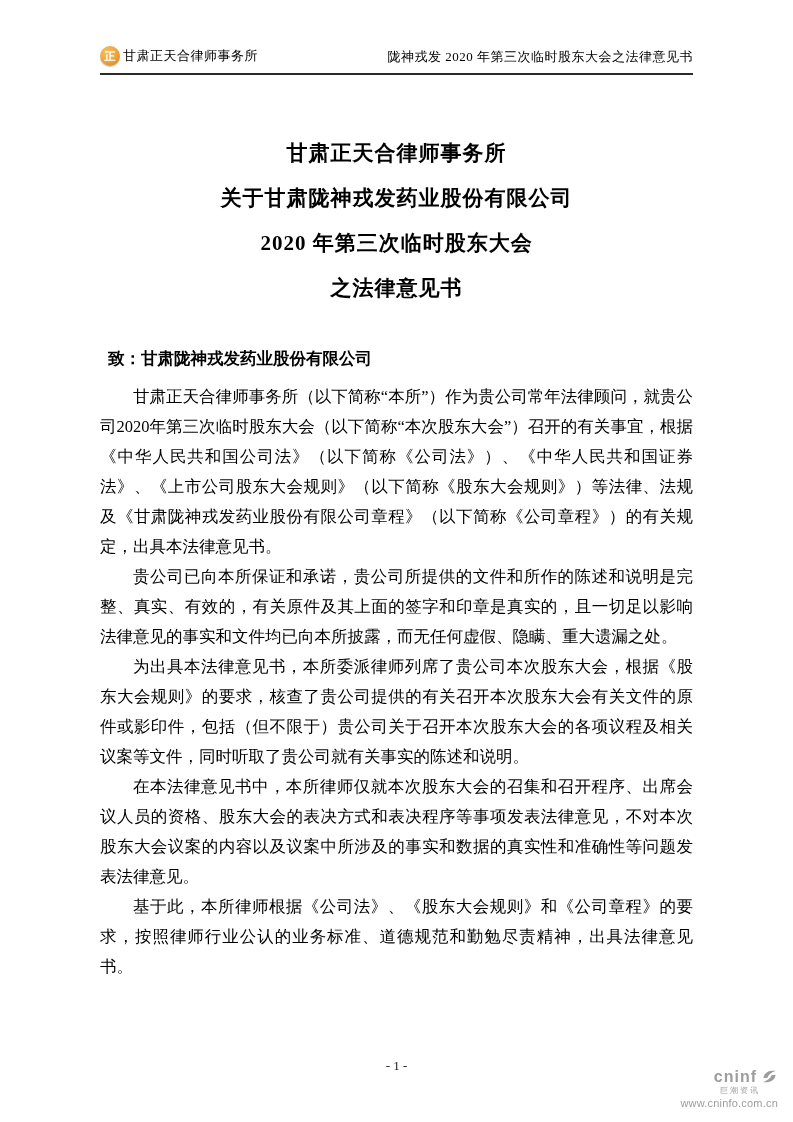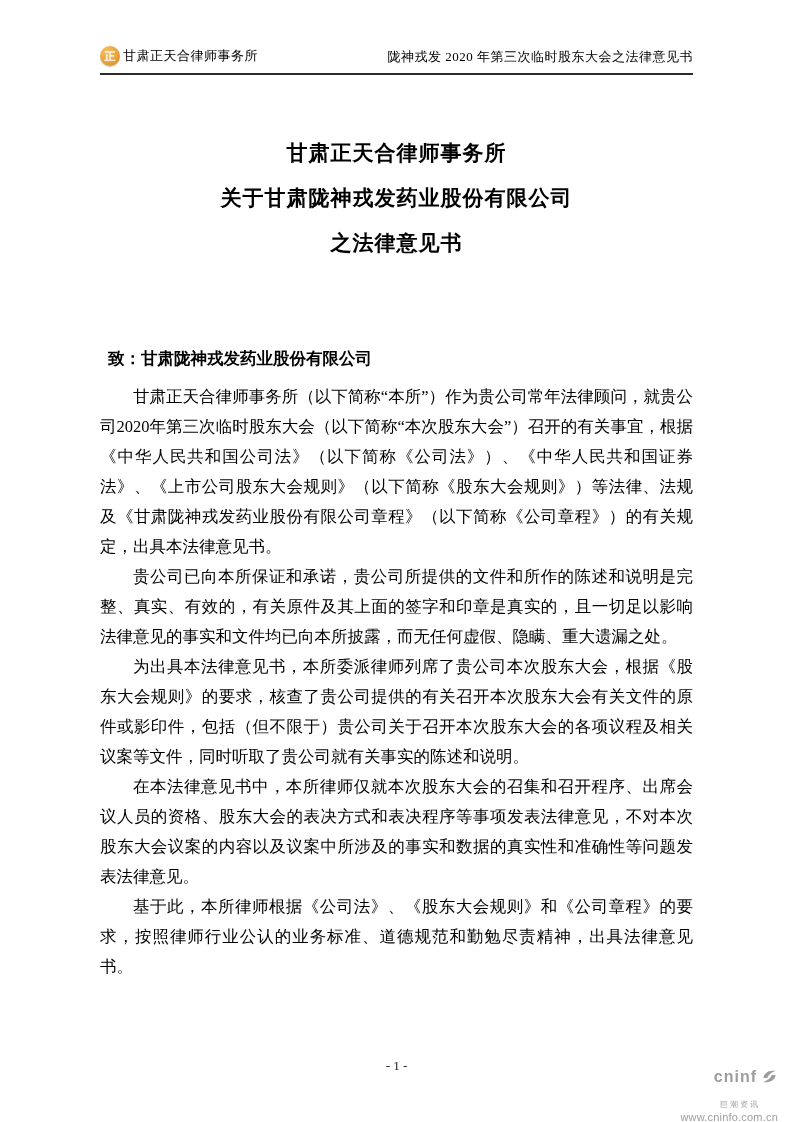--- a/index.html
+++ b/index.html
@@ -89,39 +89,40 @@
     right: 15px;
     top: 1068px;
     text-align: right;
     color: #9d9d9d;
     font-family: "Liberation Sans", "DejaVu Sans", sans-serif;
     line-height: 1.1;
   }
   .wm-row { display: flex; align-items: center; justify-content: flex-end; gap: 4px; }
   .wm-brand { font-size: 16px; font-weight: bold; letter-spacing: 1px; color: #9d9d9d; }
   .wm-swirl { width: 17px; height: 17px; }
-  .wm-cn { font-size: 8px; letter-spacing: 2px; margin-right: 18px; margin-top: 15px; }
+  .wm-cn { font-size: 8px; letter-spacing: 2px; margin-right: 18px; margin-top: 1px; }
   .wm-url { font-size: 11px; margin-top: 2px; letter-spacing: 0.2px; }
 </style>
 </head>
 <body>
 
 <div class="page">
 
   <div class="header">
     <div class="header-left">
       <span class="logo-circle">正</span>
       <span class="header-firm">甘肃正天合律师事务所</span>
     </div>
     <div class="header-doc">陇神戎发 2020 年第三次临时股东大会之法律意见书</div>
   </div>
 
   <div class="title-block">
     <div class="title-line">甘肃正天合律师事务所</div>
     <div class="title-line">关于甘肃陇神戎发药业股份有限公司</div>
+    <div class="title-line">2020 年第三次临时股东大会</div>
     <div class="title-line">之法律意见书</div>
   </div>
 
   <div class="body-block">
     <p class="salutation">致：甘肃陇神戎发药业股份有限公司</p>
     <p class="para">甘肃正天合律师事务所（以下简称“本所”）作为贵公司常年法律顾问，就贵公司2020年第三次临时股东大会（以下简称“本次股东大会”）召开的有关事宜，根据《中华人民共和国公司法》（以下简称《公司法》）、《中华人民共和国证券法》、《上市公司股东大会规则》（以下简称《股东大会规则》）等法律、法规及《甘肃陇神戎发药业股份有限公司章程》（以下简称《公司章程》）的有关规定，出具本法律意见书。</p>
     <p class="para">贵公司已向本所保证和承诺，贵公司所提供的文件和所作的陈述和说明是完整、真实、有效的，有关原件及其上面的签字和印章是真实的，且一切足以影响法律意见的事实和文件均已向本所披露，而无任何虚假、隐瞒、重大遗漏之处。</p>
     <p class="para">为出具本法律意见书，本所委派律师列席了贵公司本次股东大会，根据《股东大会规则》的要求，核查了贵公司提供的有关召开本次股东大会有关文件的原件或影印件，包括（但不限于）贵公司关于召开本次股东大会的各项议程及相关议案等文件，同时听取了贵公司就有关事实的陈述和说明。</p>
     <p class="para">在本法律意见书中，本所律师仅就本次股东大会的召集和召开程序、出席会议人员的资格、股东大会的表决方式和表决程序等事项发表法律意见，不对本次股东大会议案的内容以及议案中所涉及的事实和数据的真实性和准确性等问题发表法律意见。</p>
     <p class="para">基于此，本所律师根据《公司法》、《股东大会规则》和《公司章程》的要求，按照律师行业公认的业务标准、道德规范和勤勉尽责精神，出具法律意见书。</p>

